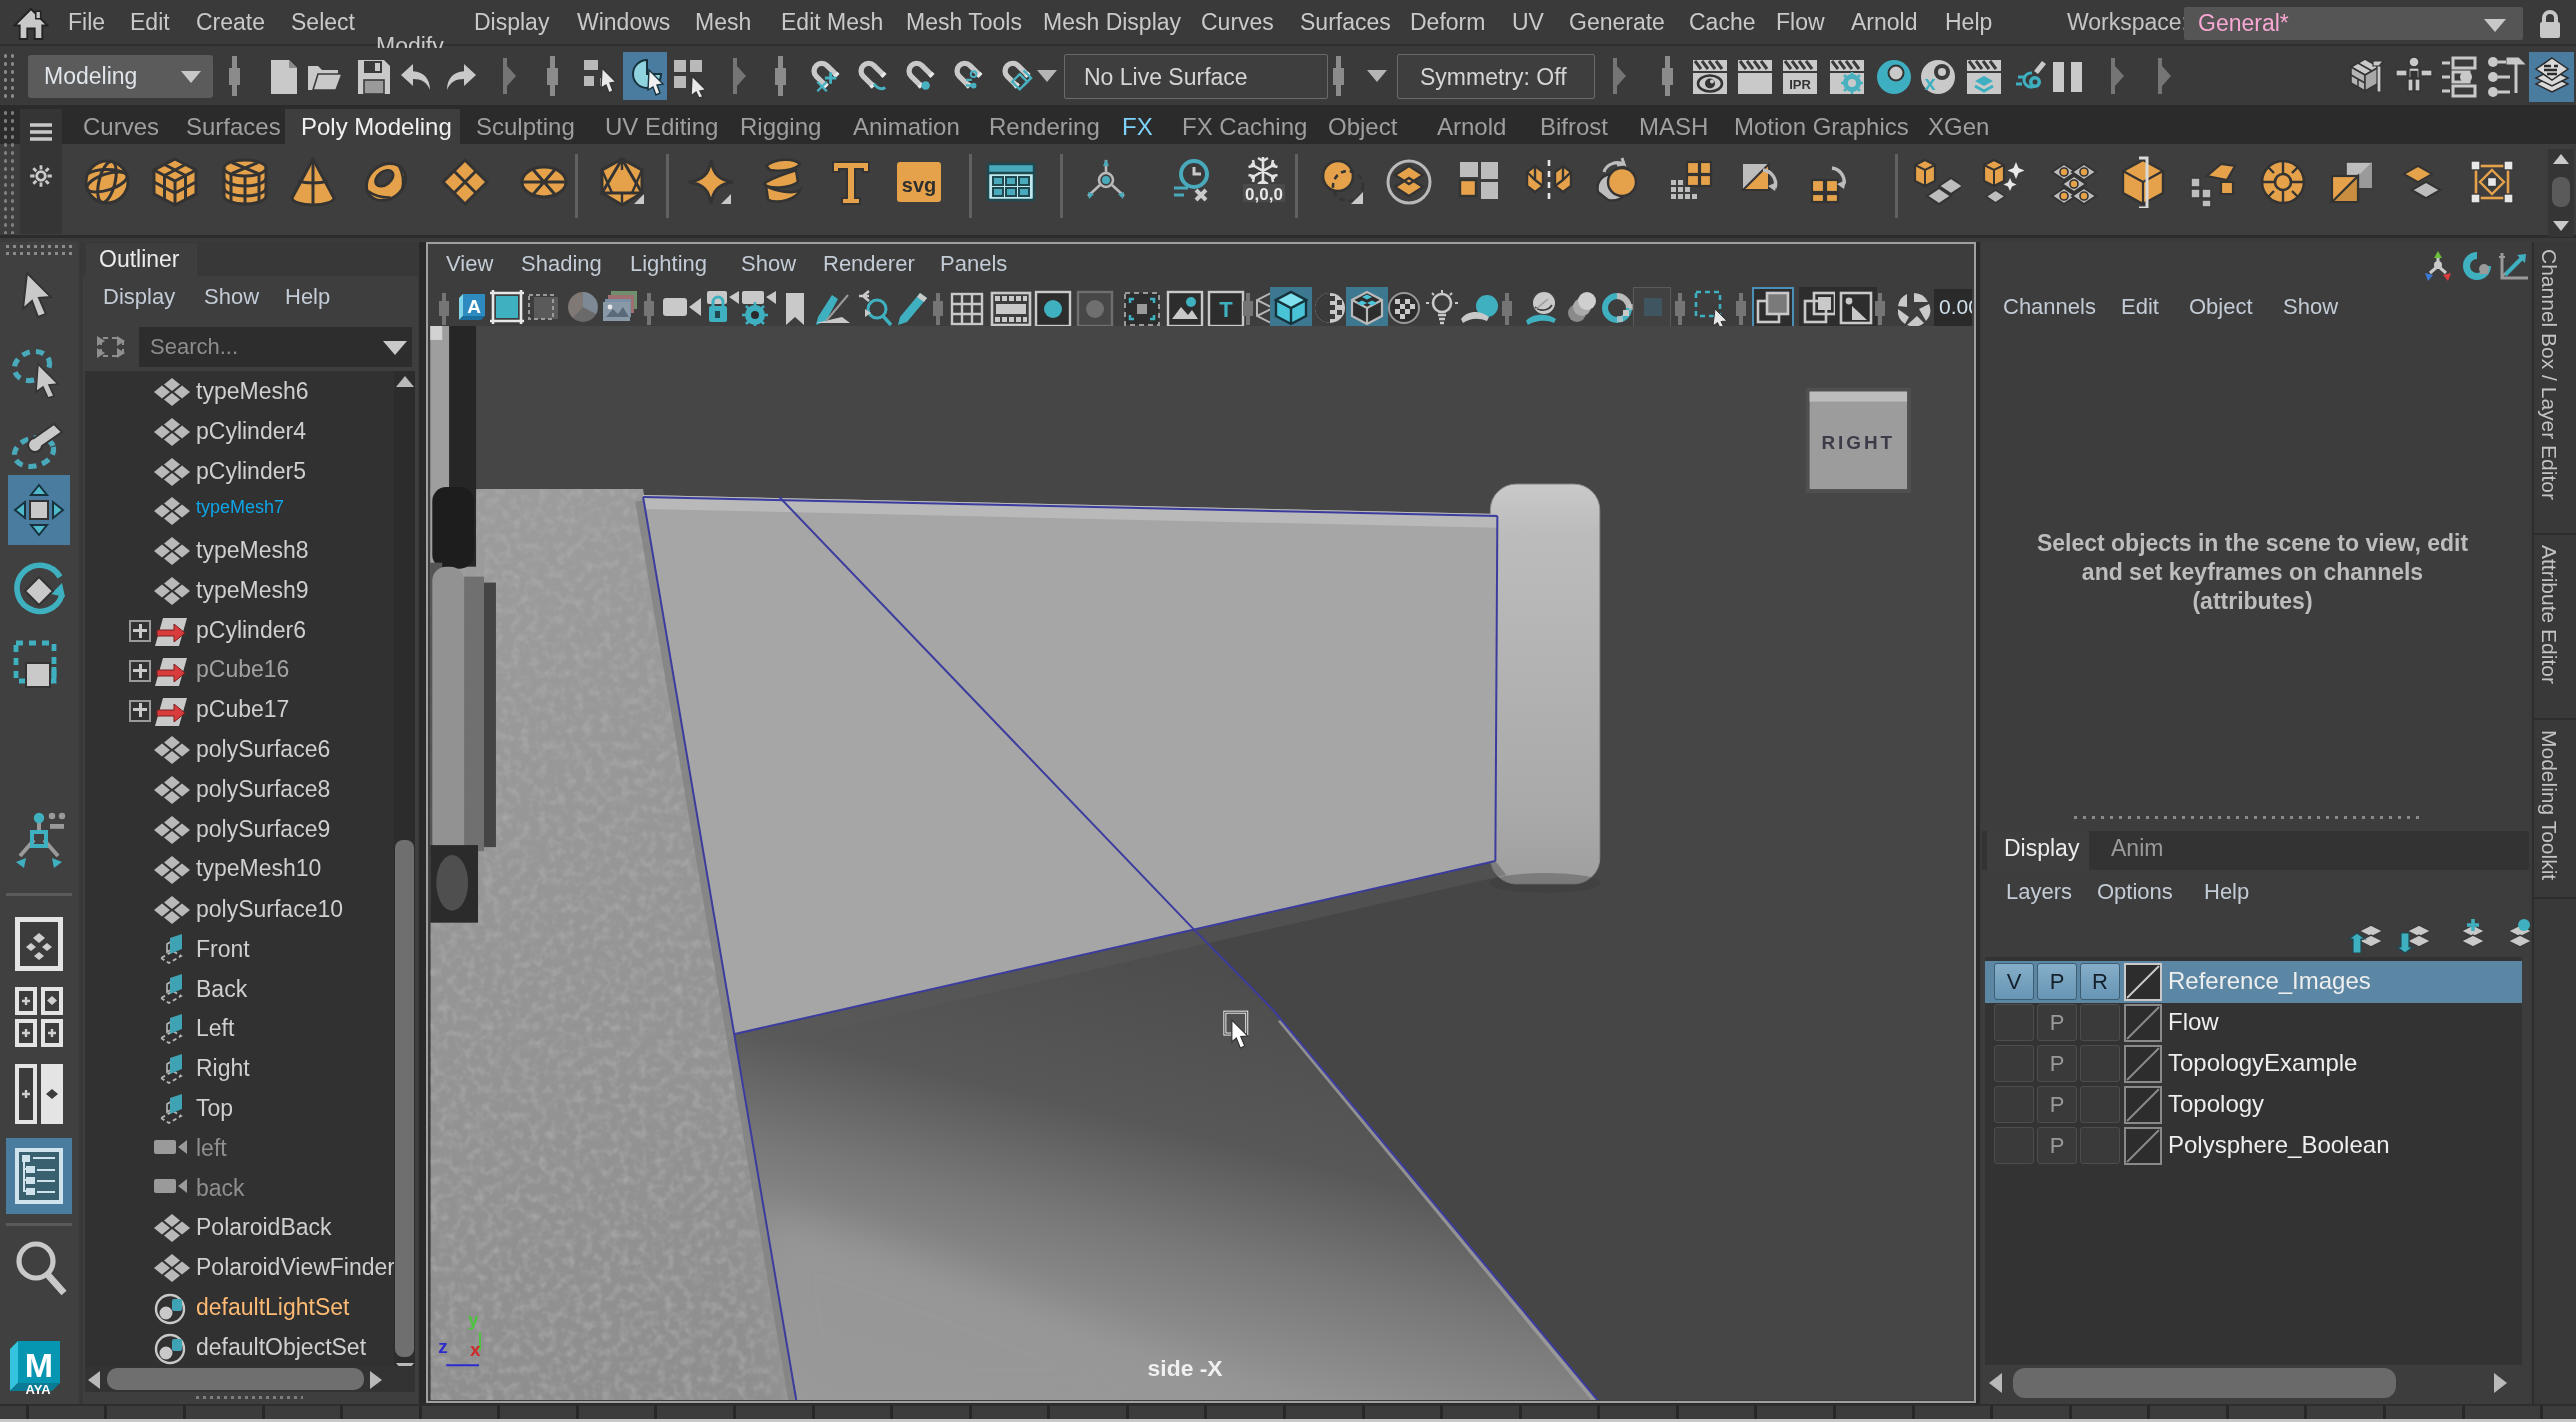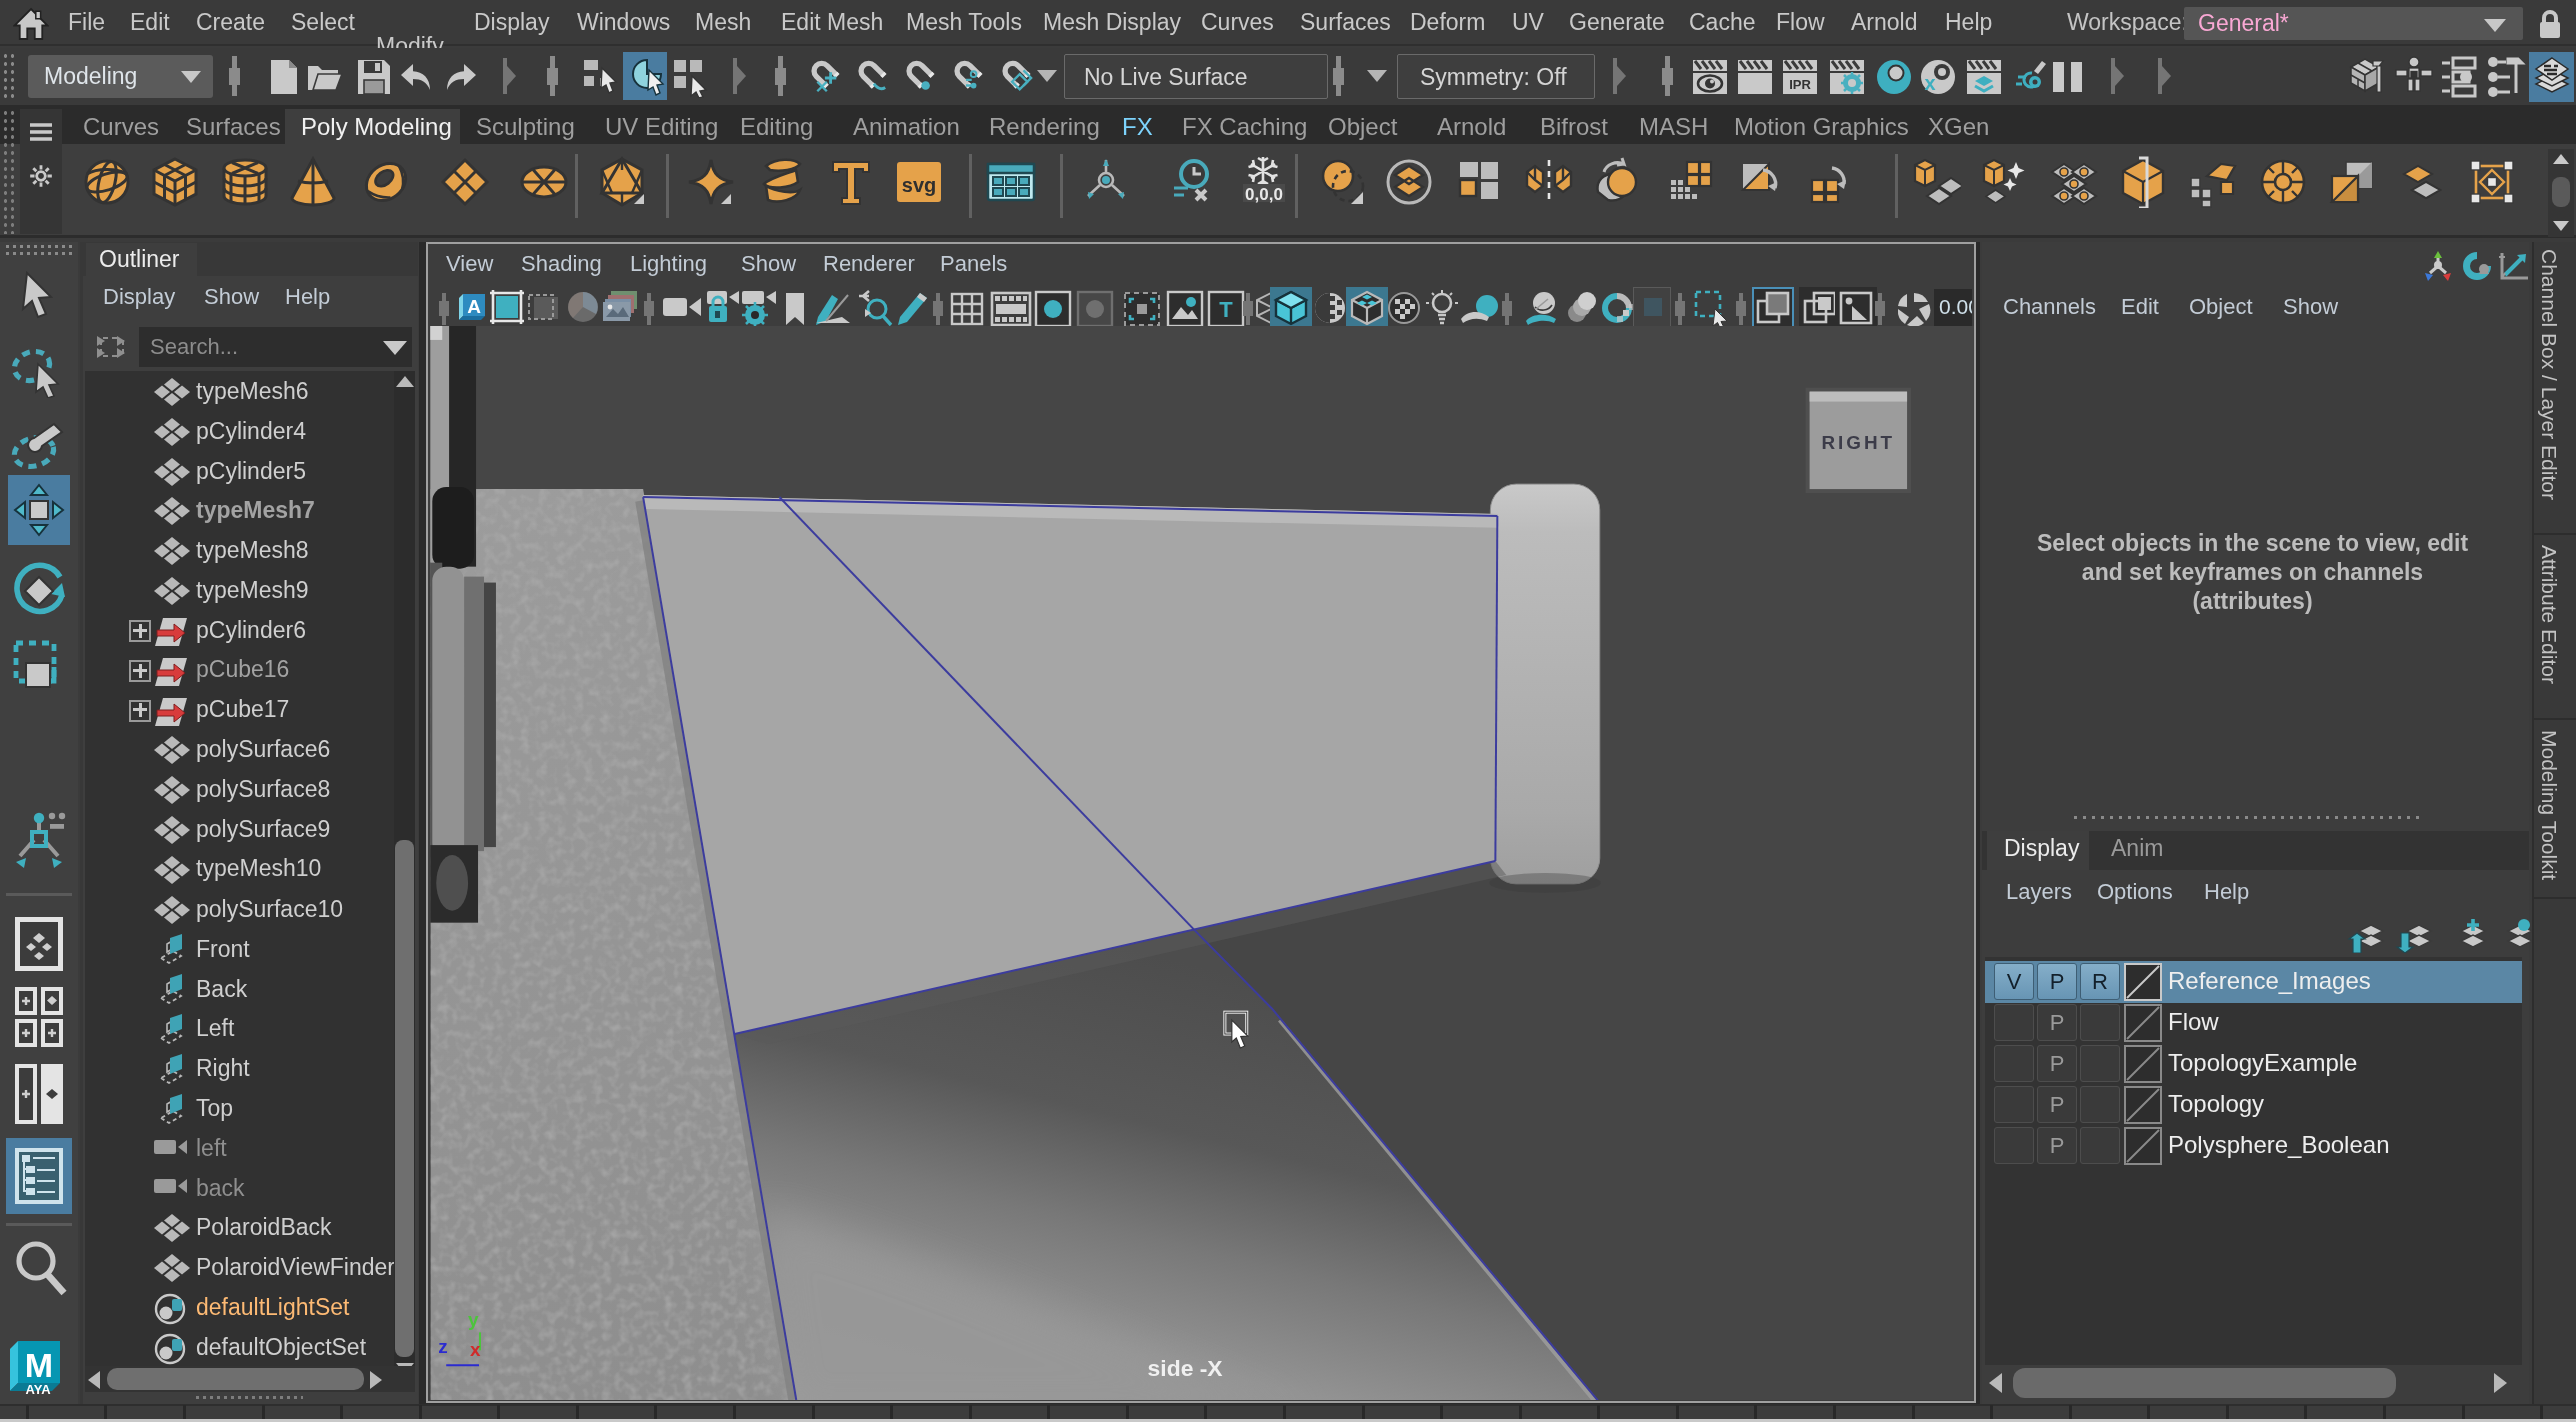--- a/index.html
+++ b/index.html
@@ -280,21 +280,21 @@
       </svg>
 <svg class="abs" style="left:28px;top:163px;" width="26" height="26" viewBox="0 0 24 24">
         <path d="M12 8 a4 4 0 1 0 0.001 0 z M12 2 v4 M12 18 v4 M2 12 h4 M18 12 h4 M4.9 4.9 l2.8 2.8 M16.3 16.3 l2.8 2.8 M19.1 4.9 l-2.8 2.8 M7.7 16.3 l-2.8 2.8" stroke="#c9c9c9" stroke-width="2.6" fill="none"></path>
       </svg>
 <div class="abs" style="left:83px;top:109px;font-size:24px;line-height:36px;color:#9f9f9f;">Curves</div>
 <div class="abs" style="left:186px;top:109px;font-size:24px;line-height:36px;color:#9f9f9f;">Surfaces</div>
 <div class="abs" style="left:285px;top:109px;width:175px;height:36px;background:#3e3e3e;"></div>
 <div class="abs" style="left:301px;top:109px;font-size:24px;line-height:36px;color:#f1f1f1;">Poly Modeling</div>
 <div class="abs" style="left:476px;top:109px;font-size:24px;line-height:36px;color:#9f9f9f;">Sculpting</div>
 <div class="abs" style="left:605px;top:109px;font-size:24px;line-height:36px;color:#9f9f9f;">UV Editing</div>
-<div class="abs" style="left:740px;top:109px;font-size:24px;line-height:36px;color:#9f9f9f;">Editing</div>
+<div class="abs" style="left:740px;top:109px;font-size:24px;line-height:36px;color:#9f9f9f;">Rigging</div>
 <div class="abs" style="left:853px;top:109px;font-size:24px;line-height:36px;color:#9f9f9f;">Animation</div>
 <div class="abs" style="left:989px;top:109px;font-size:24px;line-height:36px;color:#9f9f9f;">Rendering</div>
 <div class="abs" style="left:1122px;top:109px;font-size:24px;line-height:36px;color:#7dd3fc;">FX</div>
 <div class="abs" style="left:1182px;top:109px;font-size:24px;line-height:36px;color:#9f9f9f;">FX Caching</div>
 <div class="abs" style="left:1328px;top:109px;font-size:24px;line-height:36px;color:#9f9f9f;">Object</div>
 <div class="abs" style="left:1437px;top:109px;font-size:24px;line-height:36px;color:#9f9f9f;">Arnold</div>
 <div class="abs" style="left:1540px;top:109px;font-size:24px;line-height:36px;color:#9f9f9f;">Bifrost</div>
 <div class="abs" style="left:1639px;top:109px;font-size:24px;line-height:36px;color:#9f9f9f;">MASH</div>
 <div class="abs" style="left:1734px;top:109px;font-size:24px;line-height:36px;color:#9f9f9f;">Motion Graphics</div>
 <div class="abs" style="left:1928px;top:109px;font-size:24px;line-height:36px;color:#9f9f9f;">XGen</div>
@@ -726,21 +726,21 @@
       </svg>
 <div class="abs" style="left:196px;top:458px;font-size:23px;color:#cfcfcf;">pCylinder5</div>
 <svg class="abs" style="left:153px;top:496px;" width="38" height="30" viewBox="0 0 38 30">
 <g fill="#b9b9b9">
           <path d="M19 1 l8 6.5 -8 6.5 -8 -6.5 z"></path>
           <path d="M9 8.5 l8 6.5 -8 6.5 -8 -6.5 z"></path>
           <path d="M29 8.5 l8 6.5 -8 6.5 -8 -6.5 z"></path>
           <path d="M19 16 l8 6.5 -8 6.5 -8 -6.5 z"></path>
         </g>
       </svg>
-<div class="abs" style="left:196px;top:497px;font-size:23px;color:#a3a3a3;font-weight:bold;">typeMesh7</div>
+<div class="abs" style="left:196px;top:497px;font-size:18px;color:#0ea5e9;">typeMesh7</div>
 <svg class="abs" style="left:153px;top:536px;" width="38" height="30" viewBox="0 0 38 30">
 <g fill="#b9b9b9">
           <path d="M19 1 l8 6.5 -8 6.5 -8 -6.5 z"></path>
           <path d="M9 8.5 l8 6.5 -8 6.5 -8 -6.5 z"></path>
           <path d="M29 8.5 l8 6.5 -8 6.5 -8 -6.5 z"></path>
           <path d="M19 16 l8 6.5 -8 6.5 -8 -6.5 z"></path>
         </g>
       </svg>
 <div class="abs" style="left:196px;top:537px;font-size:23px;color:#cfcfcf;">typeMesh8</div>
 <svg class="abs" style="left:153px;top:576px;" width="38" height="30" viewBox="0 0 38 30">

